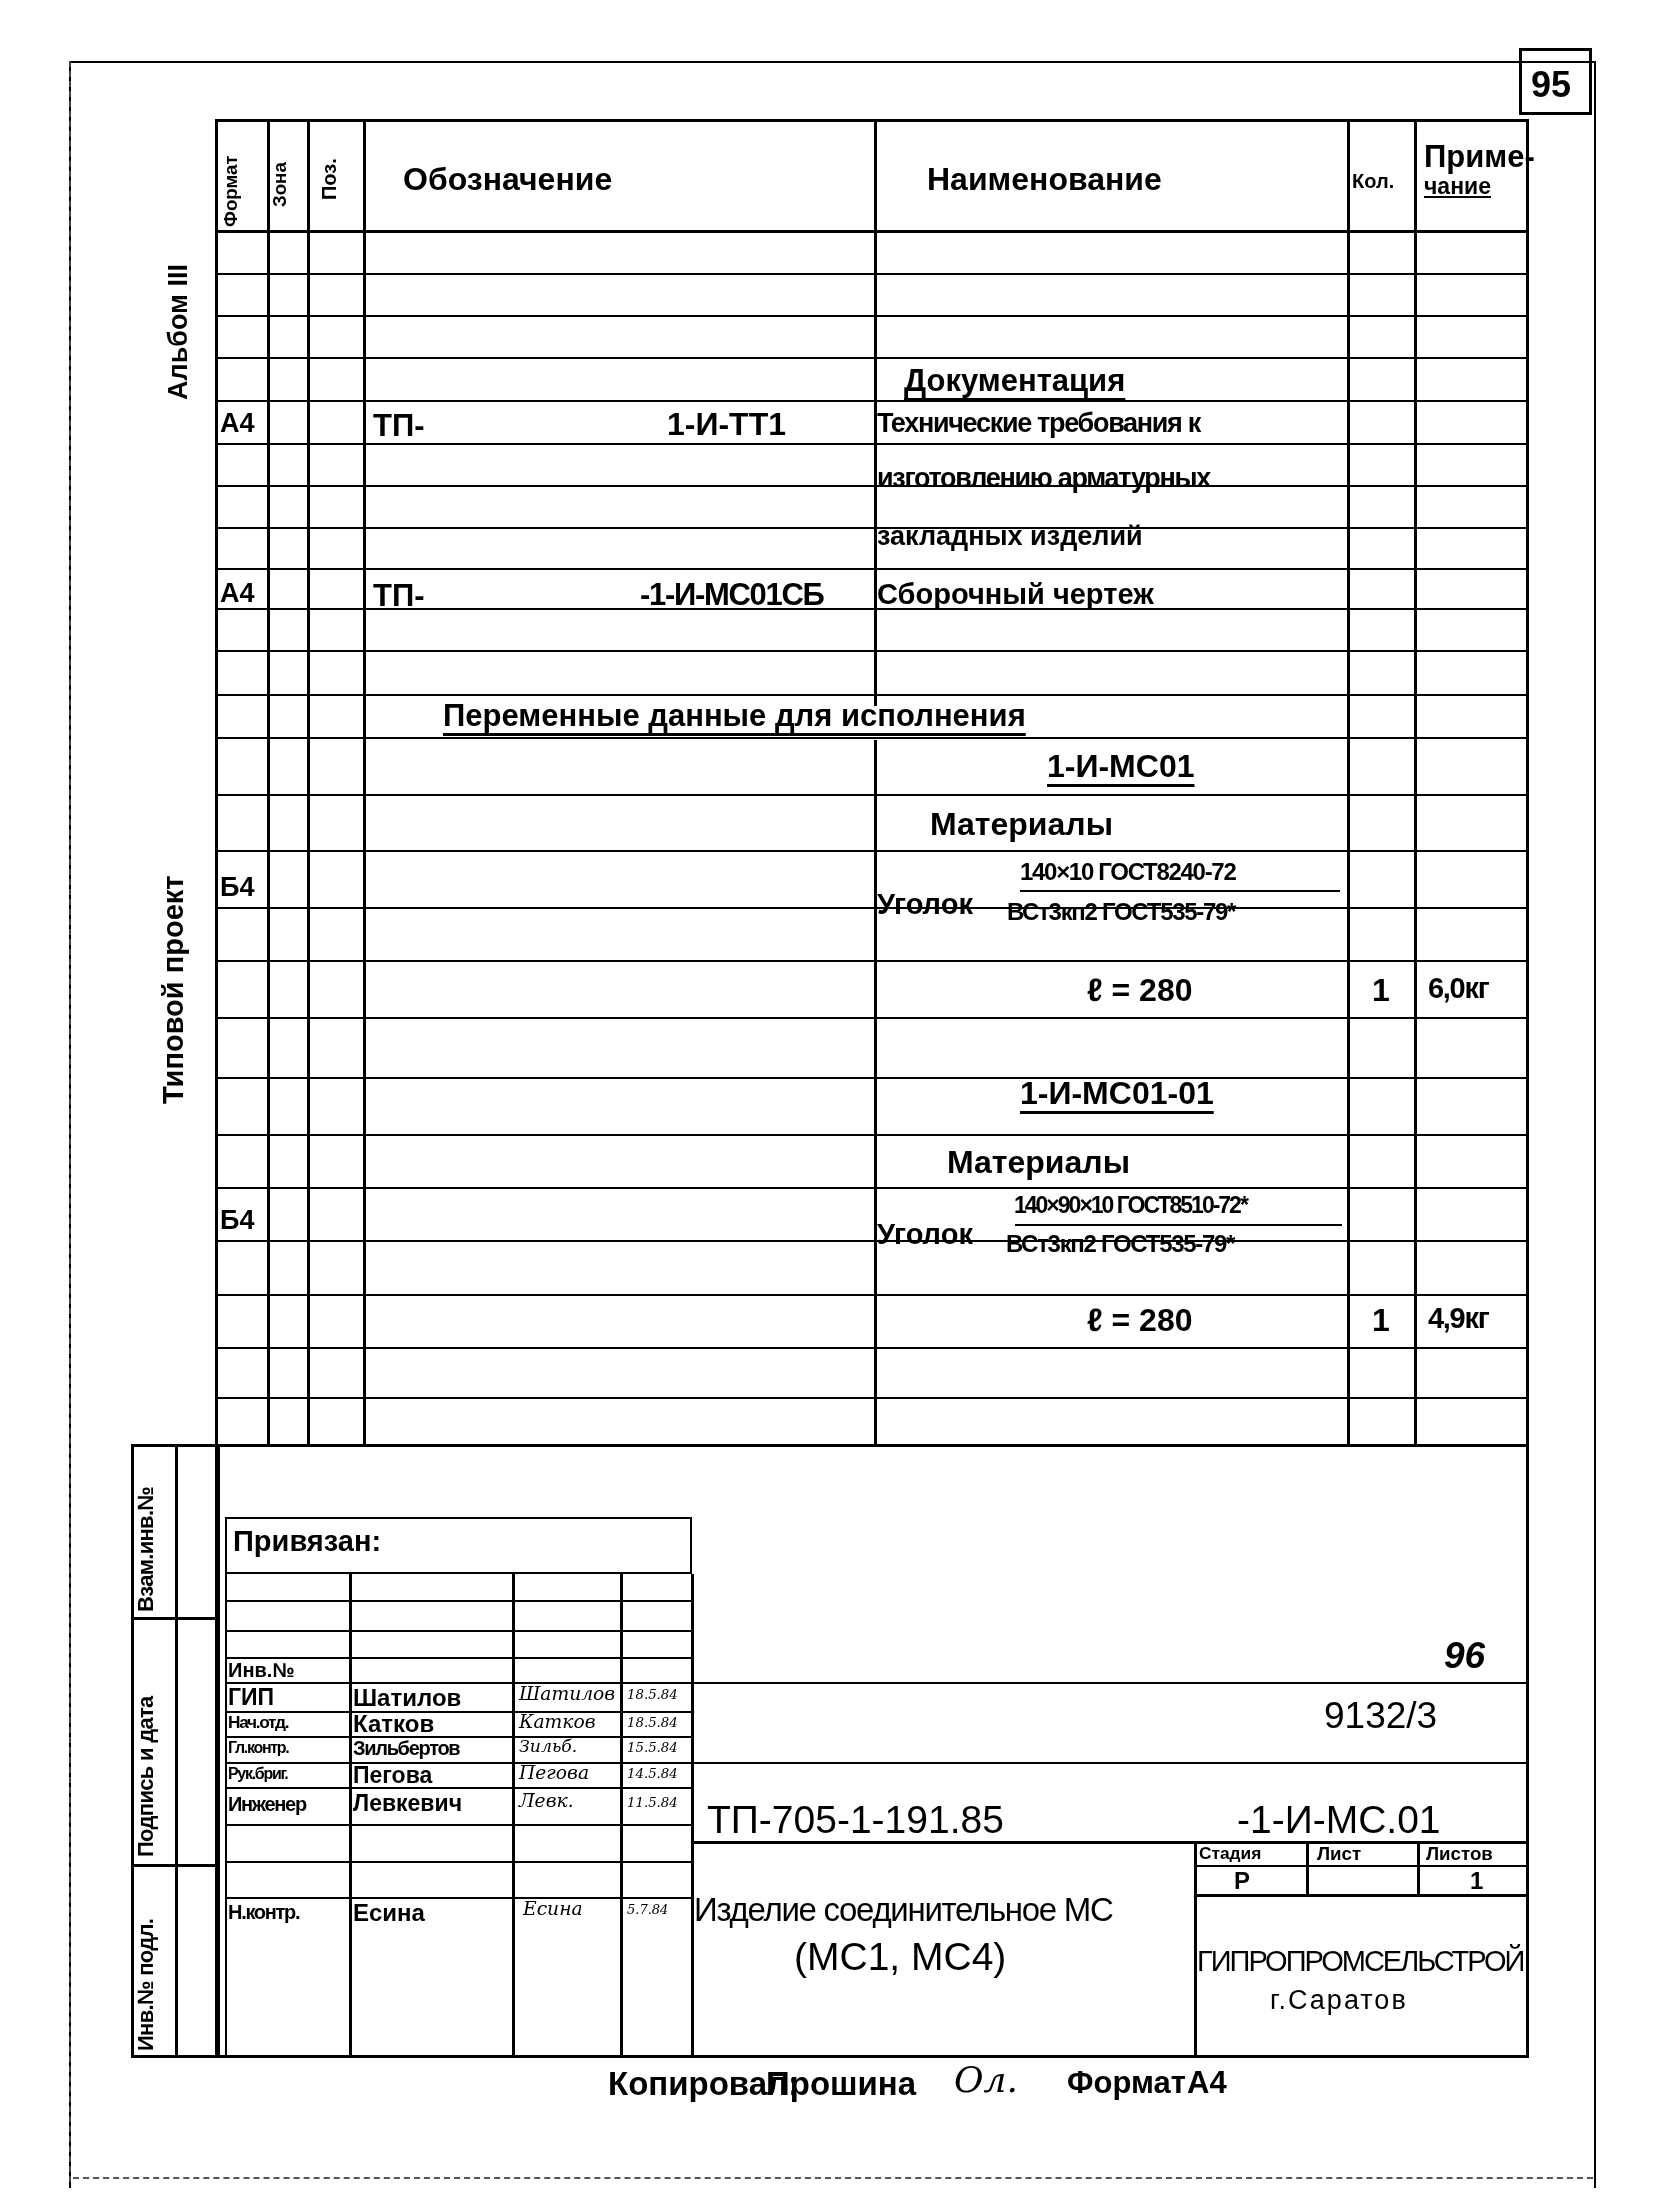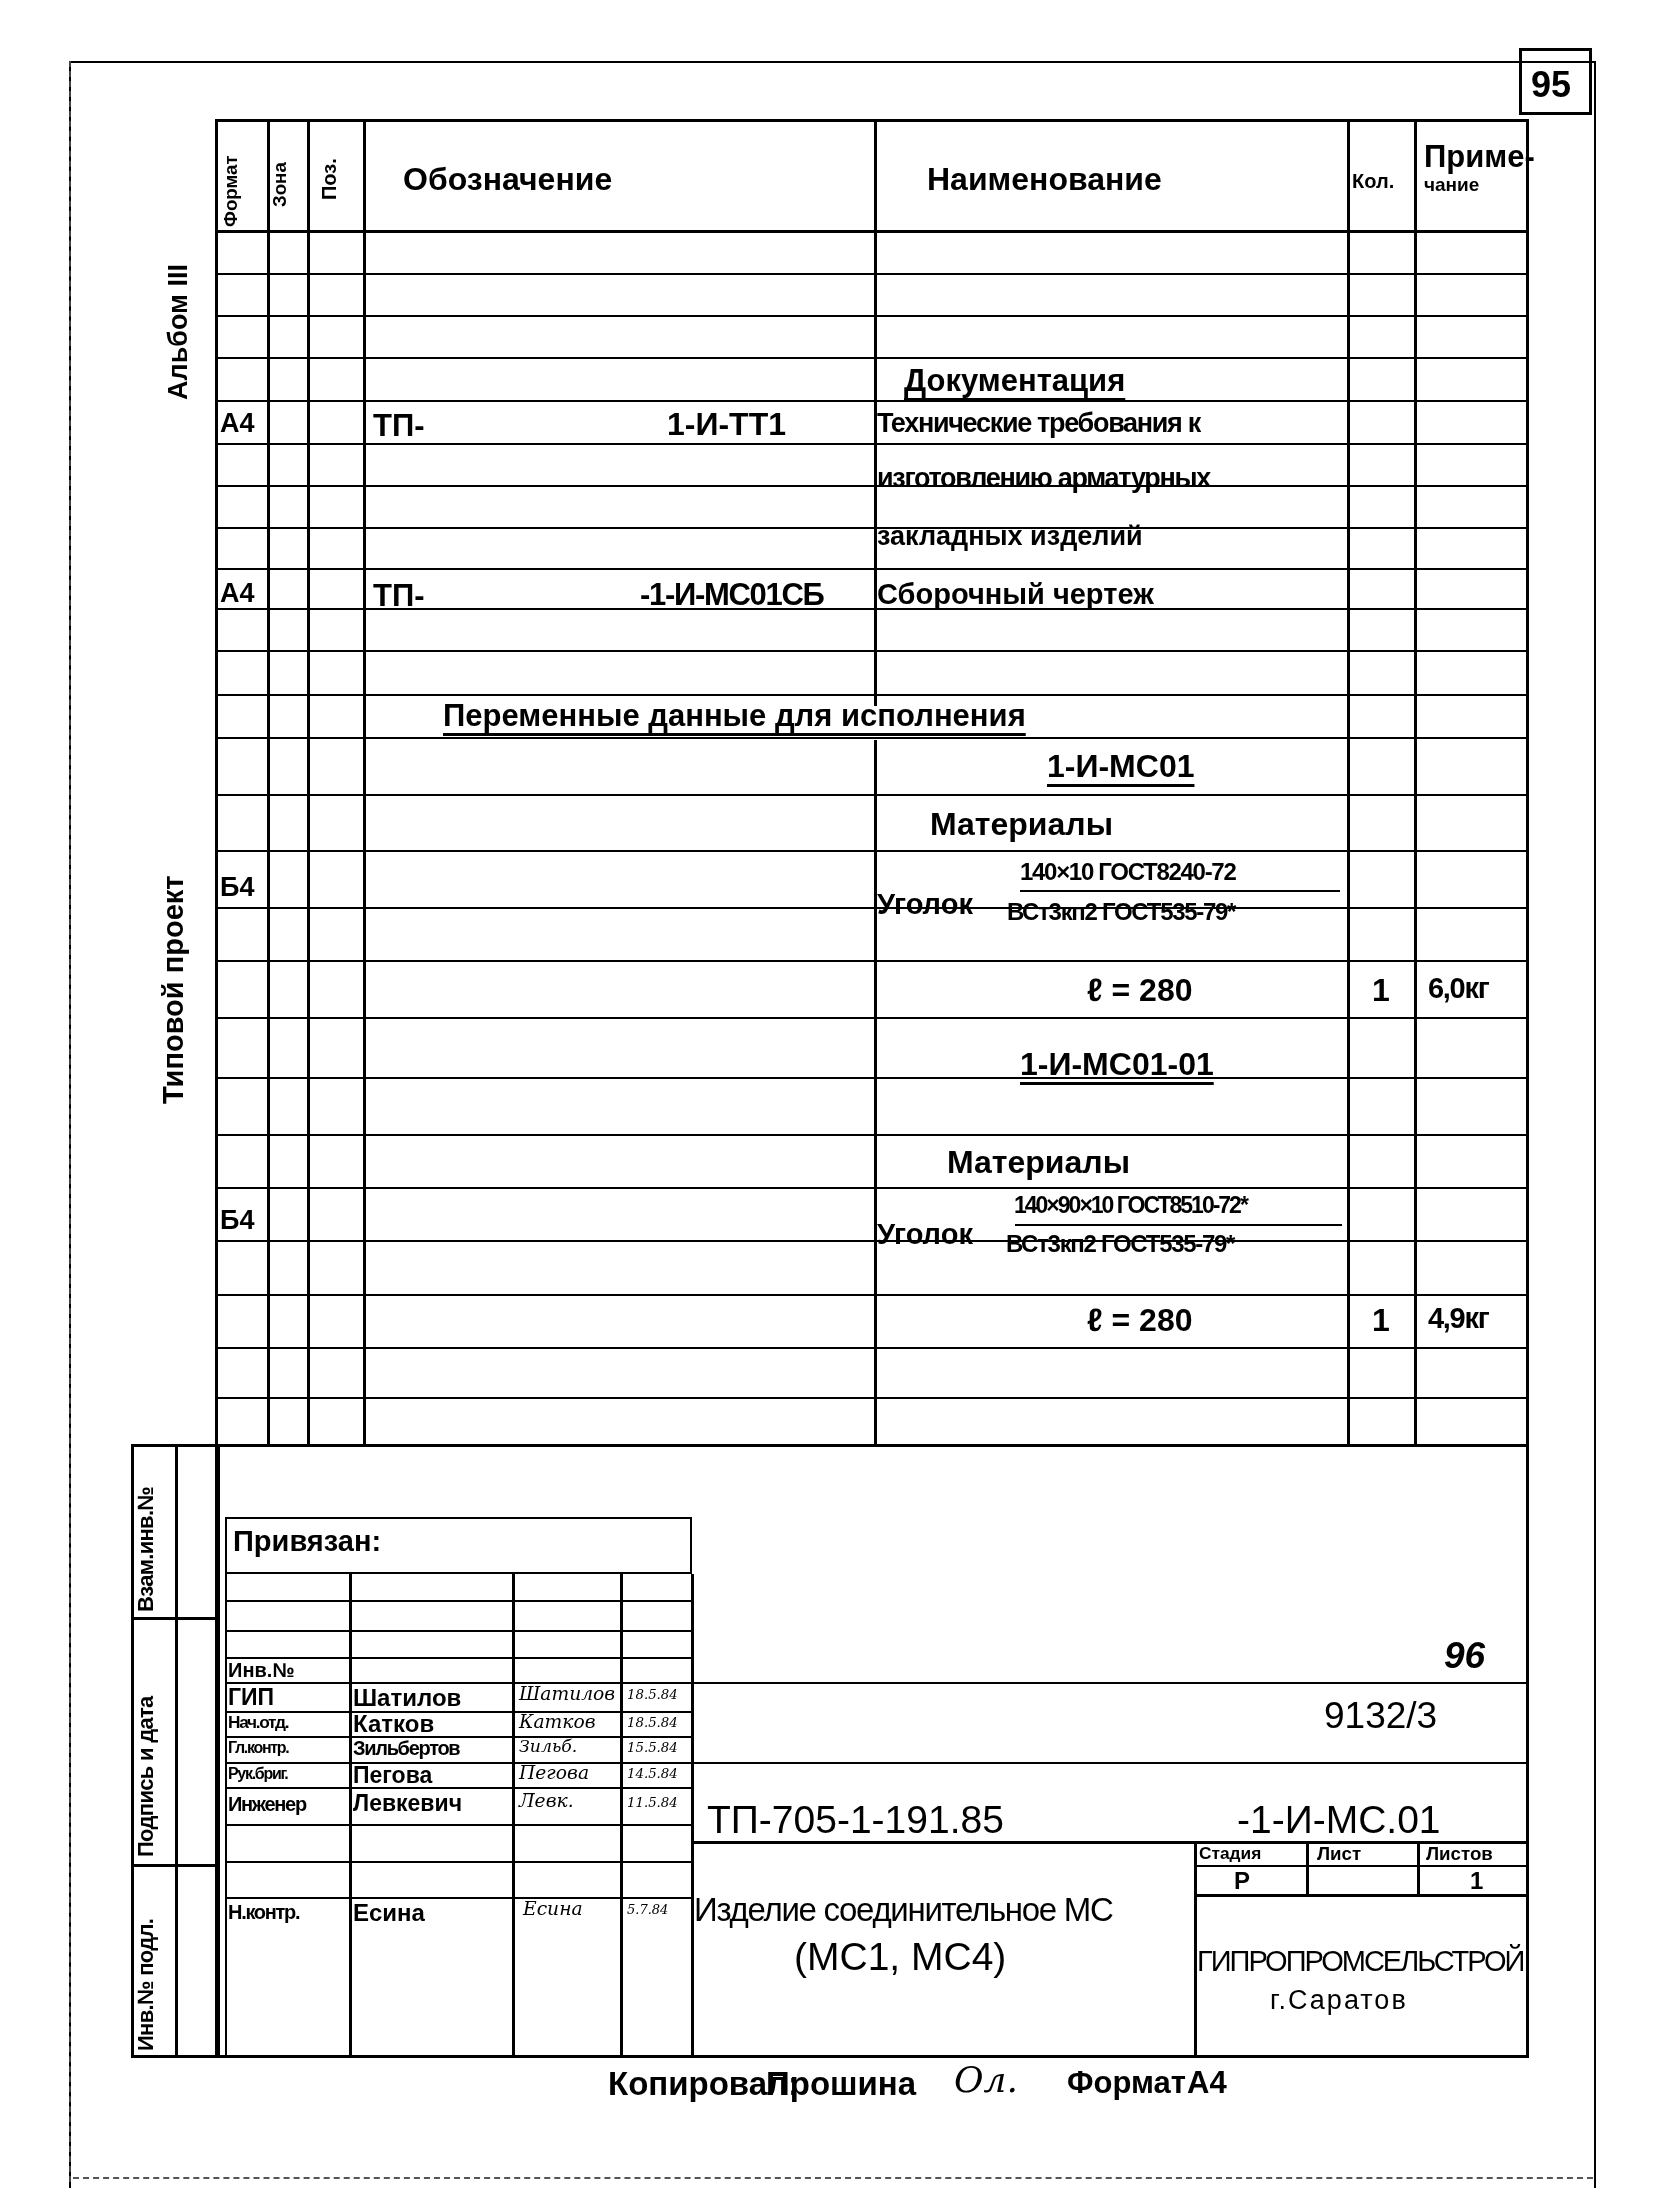--- a/index.html
+++ b/index.html
@@ -64,21 +64,21 @@
 <div class="hline thin" style="left:215px; top:1397px; width:1314px;"></div>
 <div class="hline" style="left:215px; top:1444px; width:1314px;"></div>
 
 <div class="rot" style="left:222px; top:227px; font-size:18.7px;">Формат</div>
 <div class="rot" style="left:271px; top:207px; font-size:18.7px;">Зона</div>
 <div class="rot" style="left:319px; top:200px; font-size:20px;">Поз.</div>
 <div class="txt" style="left:403px; top:163px; font-size:32px;">Обозначение</div>
 <div class="txt" style="left:927px; top:163px; font-size:32px;">Наименование</div>
 <div class="txt" style="left:1352px; top:171px; font-size:20px;">Кол.</div>
 <div class="txt" style="left:1424px; top:141px; font-size:31px;">Приме-</div>
-<div class="txt" style="left:1424px; top:175px; font-size:19px;">чание</div>
+<div class="txt" style="left:1424px; top:175px; font-size:23px;text-decoration:underline;">чание</div>
 
 <div class="txt u" style="left:904px; top:365px; font-size:31px;">Документация</div>
 
 <div class="txt" style="left:220px; top:410px; font-size:27px;">А4</div>
 <div class="txt" style="left:373px; top:410px; font-size:31px;">ТП-</div>
 <div class="txt" style="left:667px; top:408px; font-size:32px;">1-И-ТТ1</div>
 <div class="txt" style="left:877px; top:410px; font-size:27px; letter-spacing:-1.3px;">Технические требования к</div>
 <div class="txt" style="left:877px; top:465px; font-size:27px; letter-spacing:-1.3px;">изготовлению арматурных</div>
 <div class="txt" style="left:877px; top:523px; font-size:27px; letter-spacing:0px;">закладных изделий</div>
 
@@ -93,21 +93,21 @@
 <div class="txt" style="left:930px; top:808px; font-size:32px;">Материалы</div>
 <div class="txt" style="left:220px; top:874px; font-size:27px;">Б4</div>
 <div class="txt" style="left:877px; top:890px; font-size:29px;">Уголок</div>
 <div class="txt" style="left:1020px; top:860px; font-size:24px; letter-spacing:-1.3px;">140×10 ГОСТ8240-72</div>
 <div class="hline thin" style="left:1020px; top:890px; width:320px;"></div>
 <div class="txt" style="left:1007px; top:900px; font-size:24px; letter-spacing:-1.3px;">ВСт3кп2 ГОСТ535-79*</div>
 <div class="txt" style="left:1087px; top:974px; font-size:32px;">ℓ = 280</div>
 <div class="txt" style="left:1372px; top:974px; font-size:32px;">1</div>
 <div class="txt" style="left:1428px; top:974px; font-size:29px; letter-spacing:-1.3px;">6,0кг</div>
 
-<div class="txt u" style="left:1020px; top:1048px; font-size:32px;">1-И-МС01-01</div>
+<div class="txt u" style="left:1020px; top:1077px; font-size:32px;">1-И-МС01-01</div>
 <div class="txt" style="left:947px; top:1146px; font-size:32px;">Материалы</div>
 <div class="txt" style="left:220px; top:1207px; font-size:27px;">Б4</div>
 <div class="txt" style="left:877px; top:1220px; font-size:29px;">Уголок</div>
 <div class="txt" style="left:1014px; top:1194px; font-size:23px; letter-spacing:-2px;">140×90×10 ГОСТ8510-72*</div>
 <div class="hline thin" style="left:1015px; top:1224px; width:327px;"></div>
 <div class="txt" style="left:1006px; top:1232px; font-size:24px; letter-spacing:-1.3px;">ВСт3кп2 ГОСТ535-79*</div>
 <div class="txt" style="left:1087px; top:1304px; font-size:32px;">ℓ = 280</div>
 <div class="txt" style="left:1372px; top:1304px; font-size:32px;">1</div>
 <div class="txt" style="left:1428px; top:1304px; font-size:29px; letter-spacing:-1.3px;">4,9кг</div>
 

